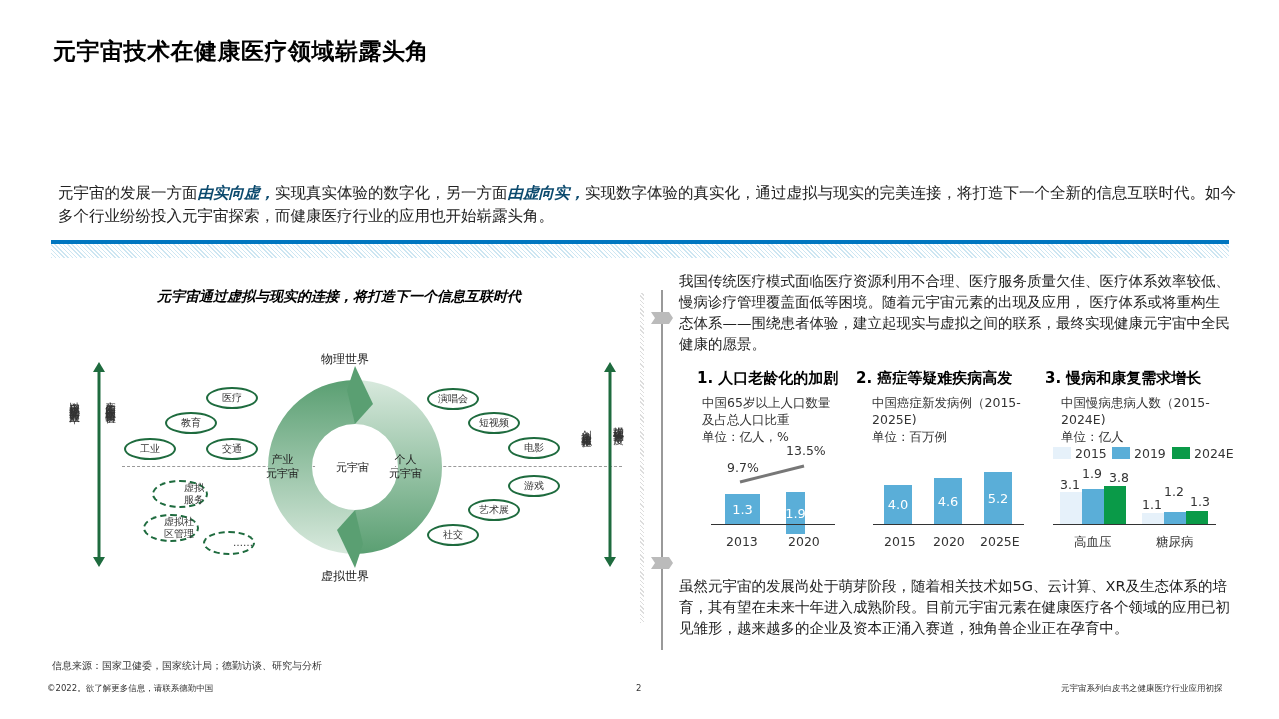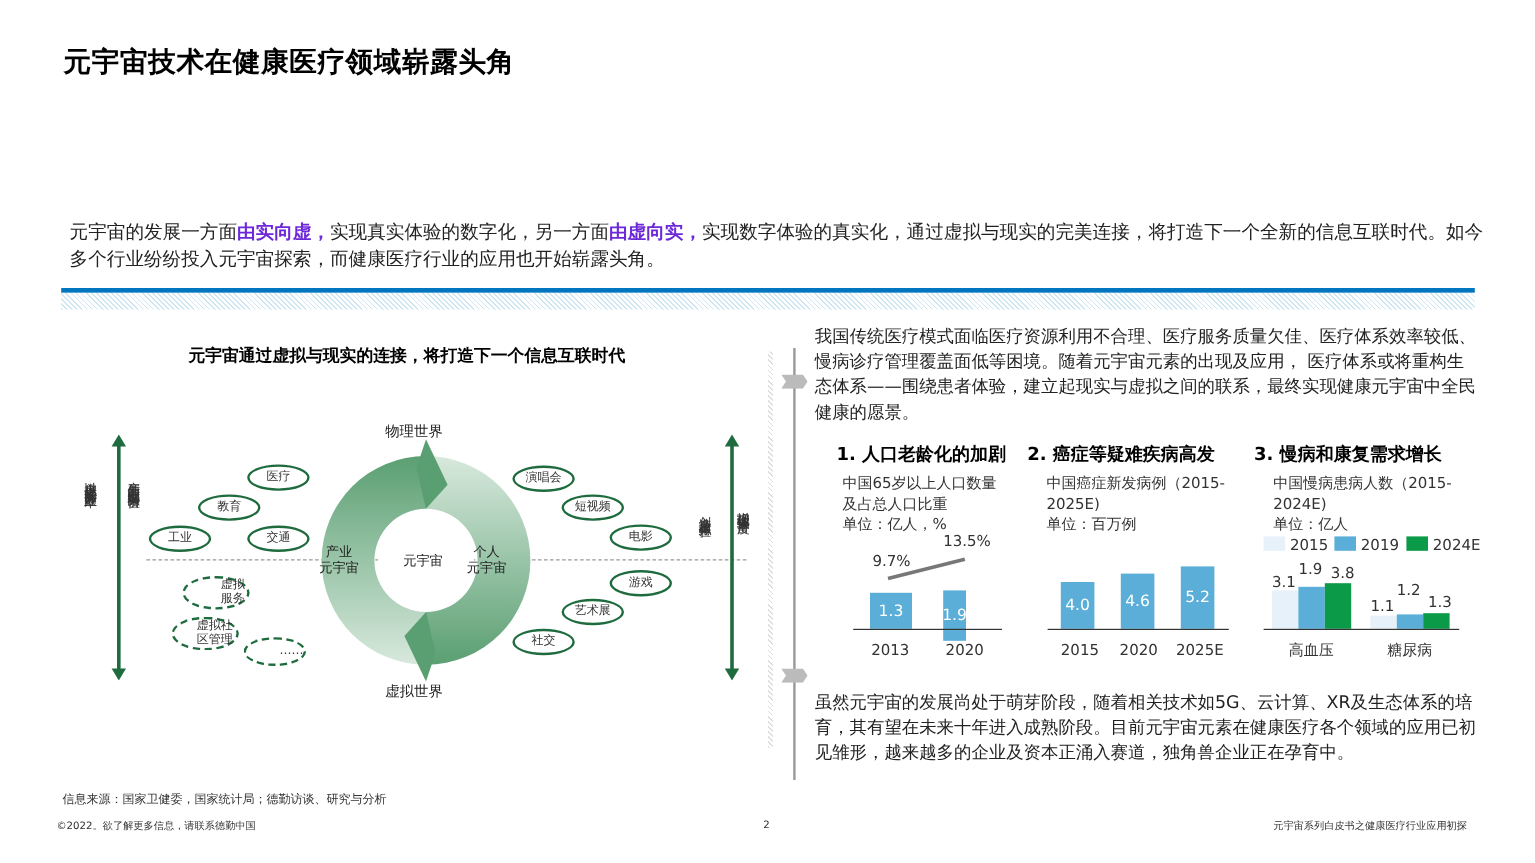--- a/index.html
+++ b/index.html
@@ -1,25 +1,25 @@
 <!DOCTYPE html>
 <html><head>
 <meta charset="utf-8">
 <style>
   * { box-sizing: border-box; margin: 0; padding: 0; }
   body { width: 1279px; height: 719px; background: #fff; font-family: "DejaVu Sans", "Liberation Sans", sans-serif; color: #222; position: relative; overflow: hidden; }
   .abs { position: absolute; }
   .title { left: 53px; top: 36px; font-size: 23px; font-weight: bold; color: #000; letter-spacing: 0.5px; }
   .subtitle { left: 53px; top: 70px; font-size: 24px; color: #555; line-height: 31px; width: 1180px; letter-spacing: 0.5px; }
   .intro { left: 58px; top: 182px; font-size: 15.5px; color: #222; line-height: 23px; width: 1180px; }
-  .intro b { color: #6d28d9; }
+  .intro b { color: #0c4a6e; font-style: italic; }
   .bar-blue { left: 51px; top: 240px; width: 1178px; height: 4px; background: #0076c0; }
   .bar-hatch { left: 51px; top: 244px; width: 1178px; height: 14px;
     background: repeating-linear-gradient(45deg, #cde6f2 0 1px, #fff 1px 3px); }
-  .diag-title { left: 157px; top: 288px; font-size: 14px; font-weight: bold; color: #000; }
+  .diag-title { left: 157px; top: 288px; font-size: 14px; font-weight: bold; color: #000; font-style: italic; }
   .vtext { writing-mode: vertical-rl; text-orientation: upright; font-size: 10.5px; color: #333; letter-spacing: 1px; }
   .oval { position: absolute; border: 2px solid #1e6b3e; border-radius: 50%; display: flex; align-items: center; justify-content: center; font-size: 10px; color: #333; background: #fff; text-align: center; line-height: 12px; }
   .oval.dash { border-style: dashed; justify-content: flex-end; }
   .dashline { border-top: 1px dashed #999; height: 0; }
   .side-hatch { background: repeating-linear-gradient(45deg, #ddd 0 1px, #fff 1px 3px); }
   .rtext { left: 679px; width: 555px; font-size: 14.5px; line-height: 21px; color: #222; }
   .chart-h { font-size: 15px; font-weight: bold; color: #000; }
   .chart-sub { font-size: 12.5px; color: #333; line-height: 17px; }
   .bar { position: absolute; background: #5aaed8; color: #fff; font-size: 13px; display: flex; align-items: center; justify-content: center; }
   .lbl { position: absolute; font-size: 12.5px; color: #333; }

